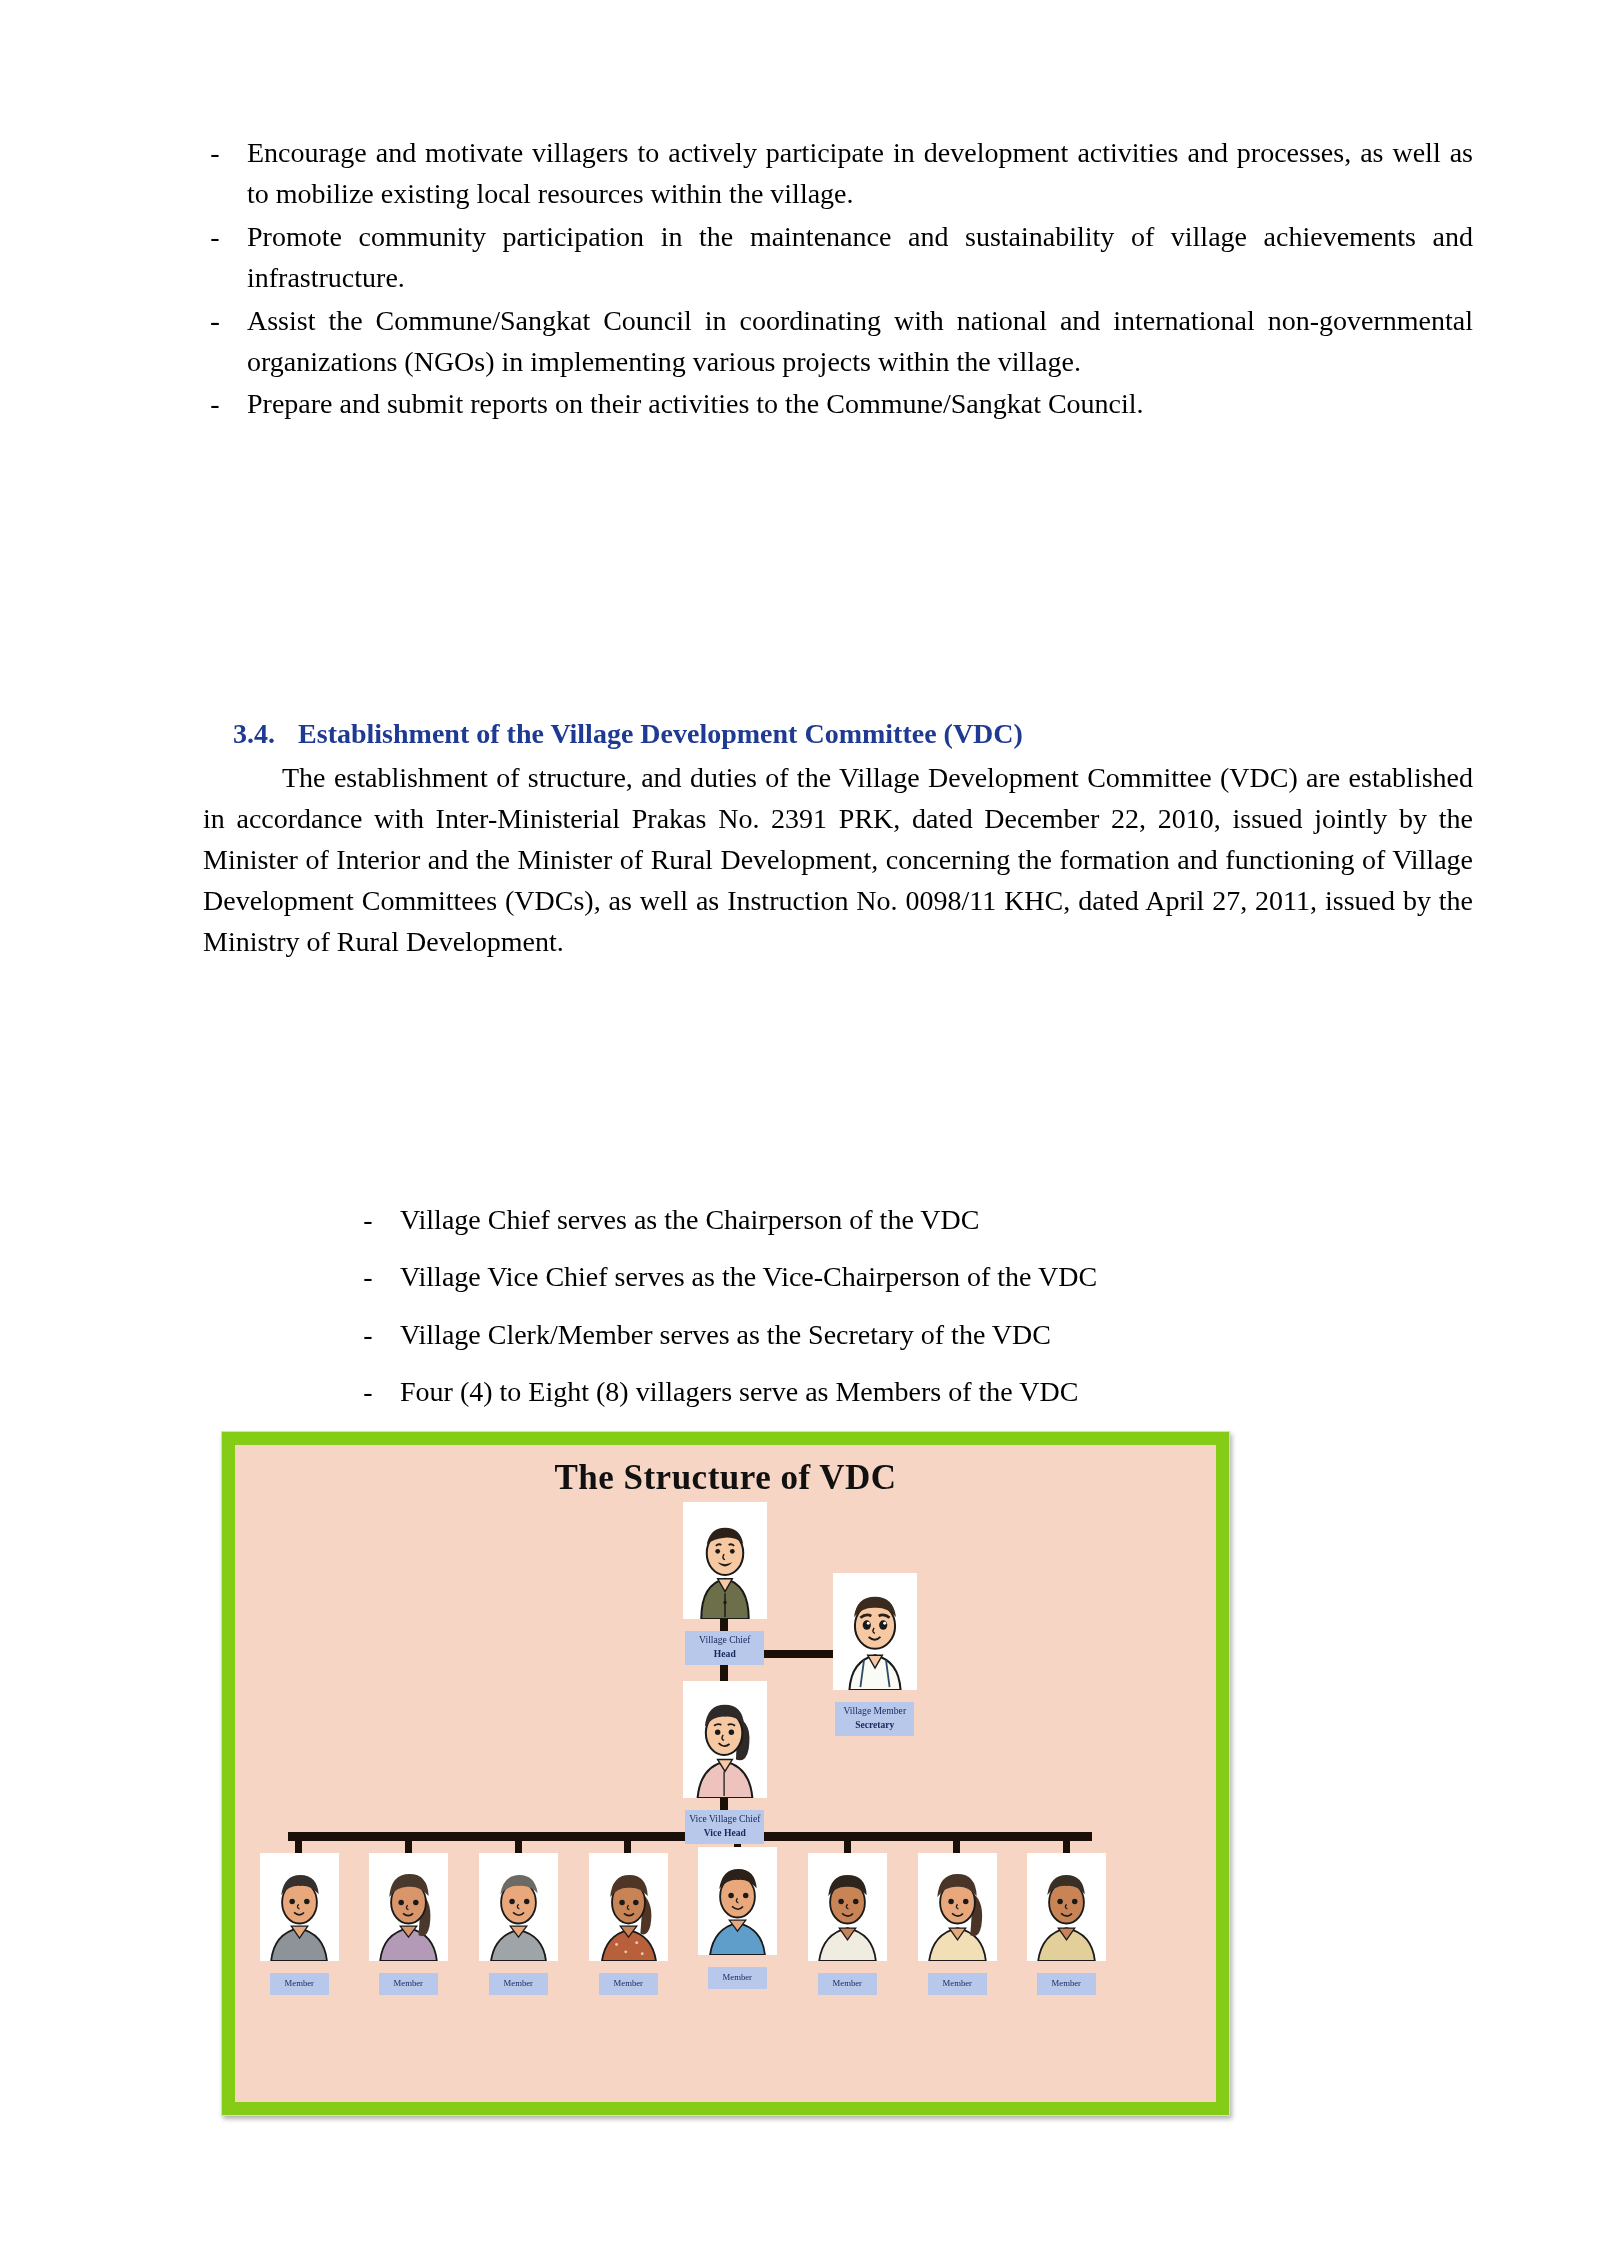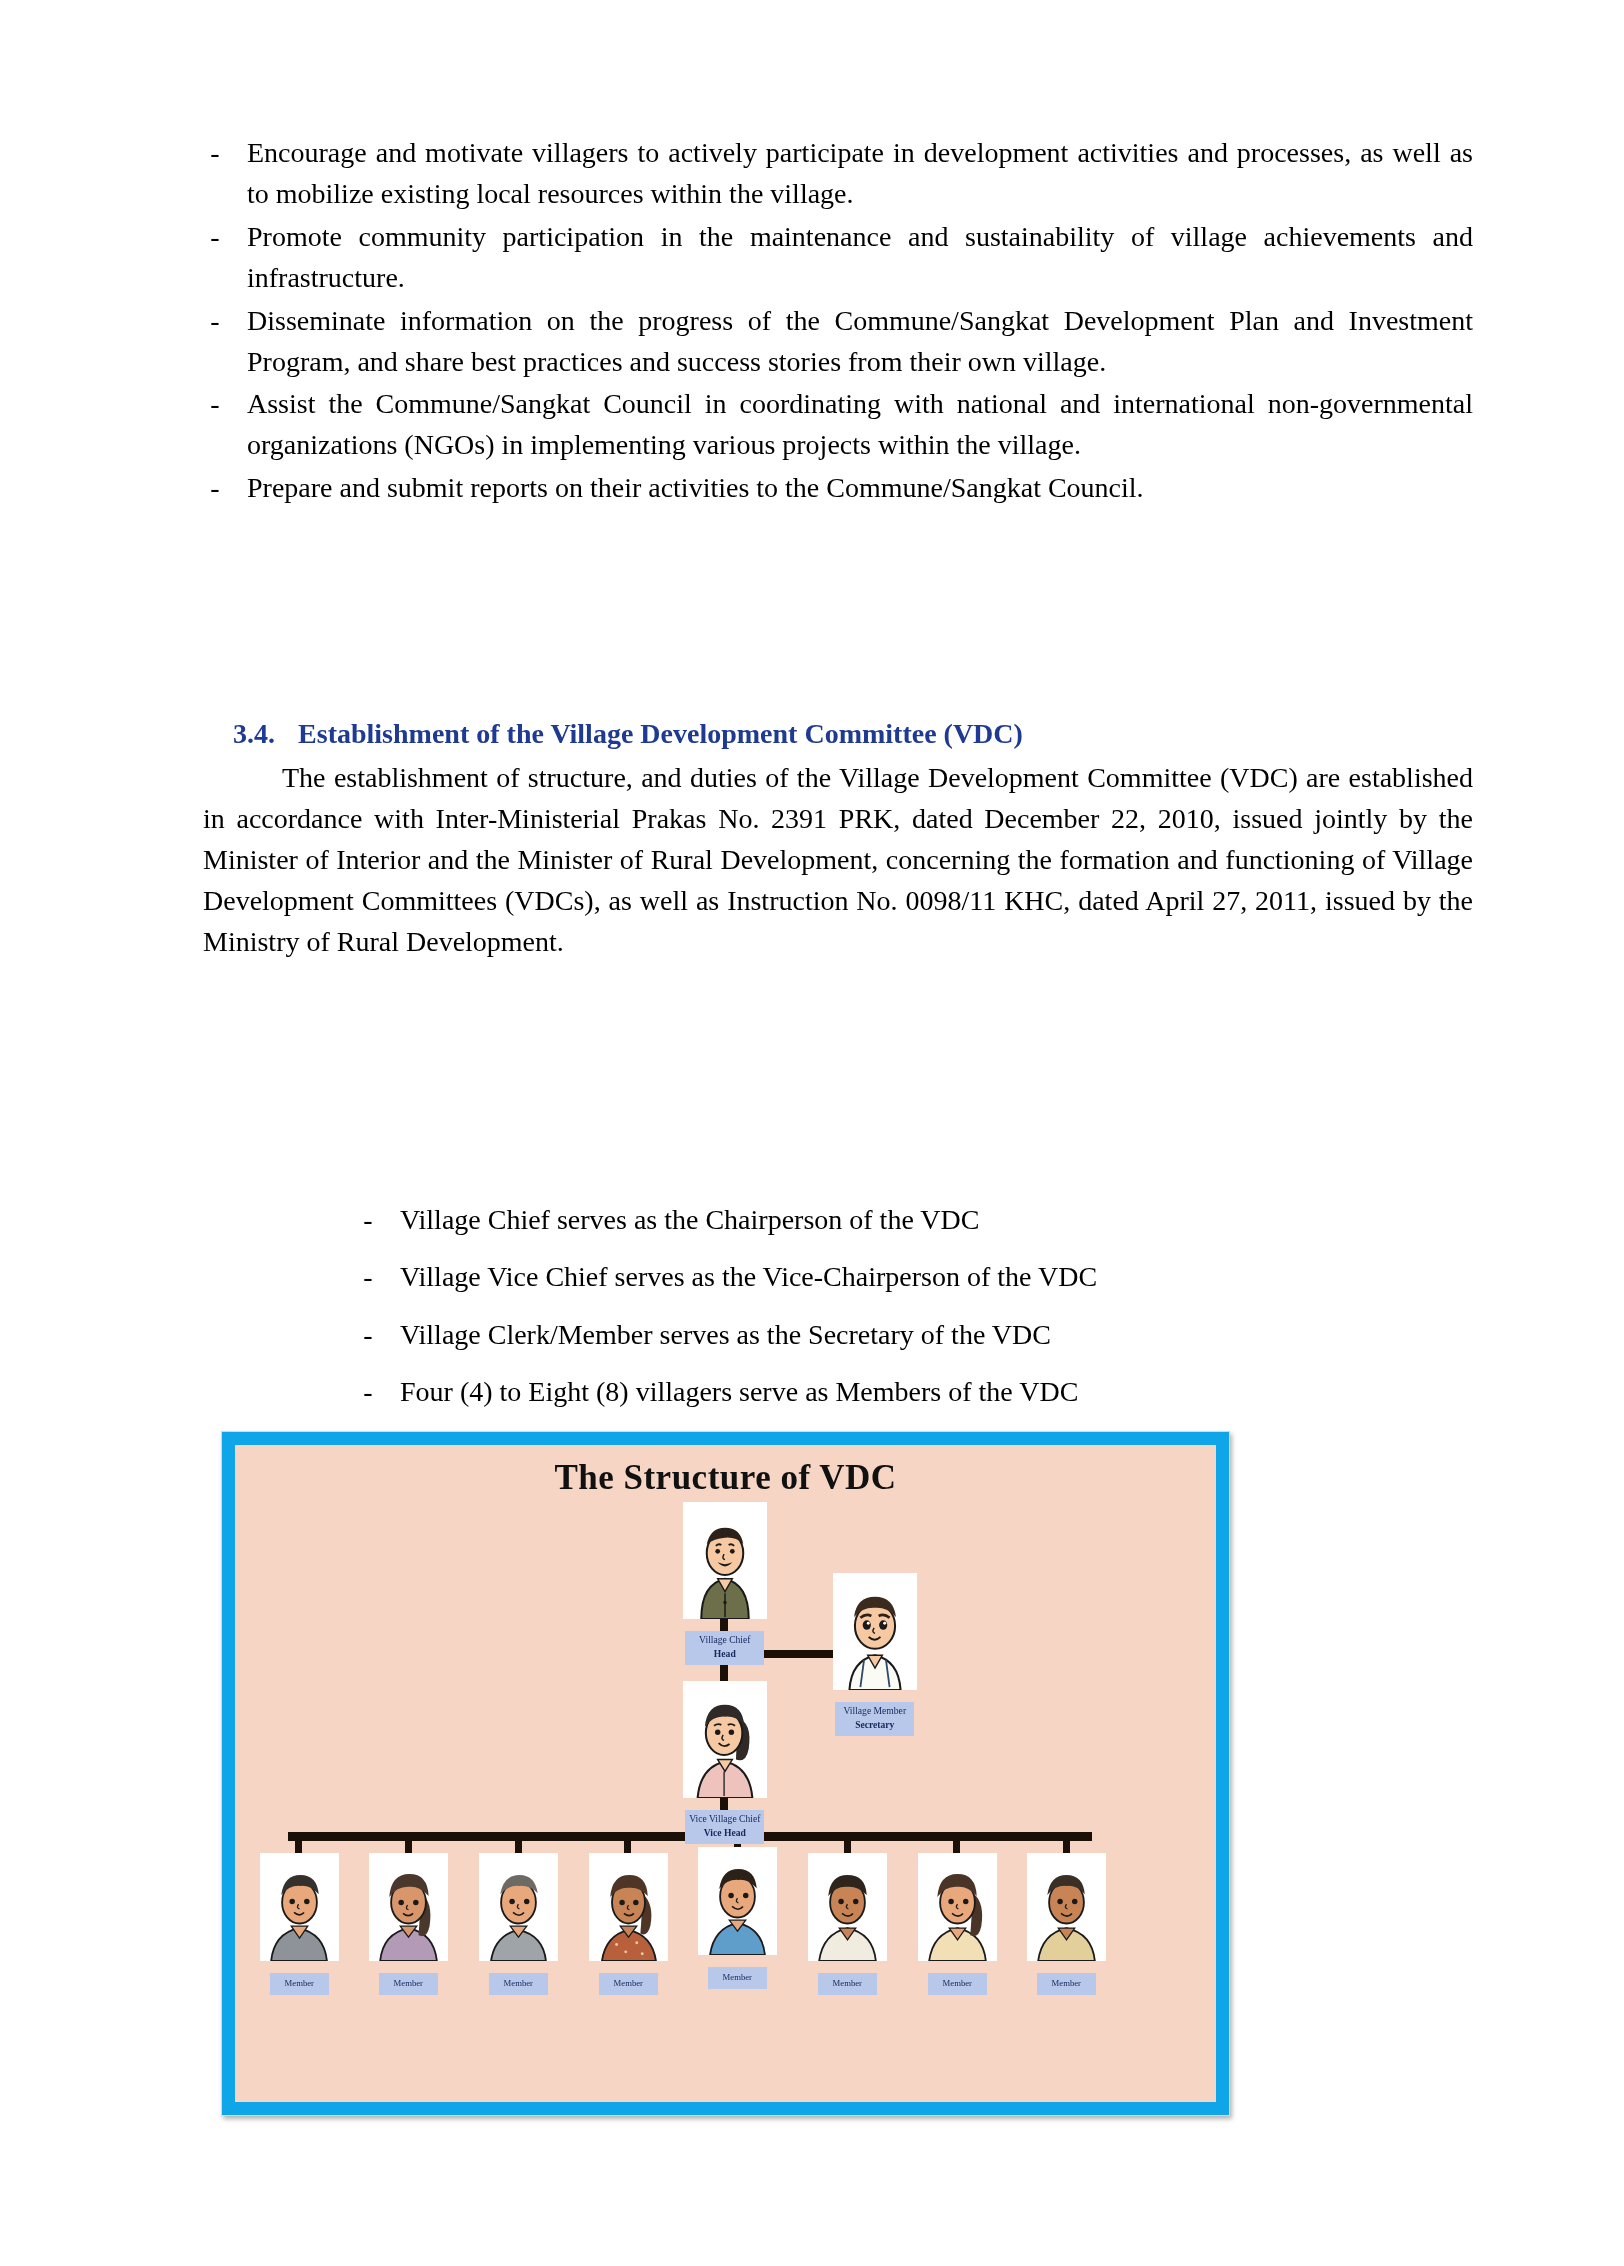--- a/index.html
+++ b/index.html
@@ -76,21 +76,21 @@
     margin: 0;
   }
 
   
   .figure-frame {
     position: absolute;
     left: 221px;
     top: 1431px;
     width: 1009px;
     height: 685px;
-    background: #0ea5e9;
+    background: #84cc16;
     border: 0.9px solid #d8d8d8;
     box-shadow: 1.8px 2.7px 4.6px rgba(0,0,0,0.30);
     box-sizing: border-box;
     padding: 12.8px;
   }
   .figure-inner {
     position: relative;
     width: 100%;
     height: 100%;
     background: #f6d5c4;
@@ -163,21 +163,21 @@
 </style>
 </head>
 <body>
 
 <div class="page">
 
   <div class="body-col" style="top:132px;">
     <ul class="dash-list">
       <li><span class="dash">-</span><span>Encourage and motivate villagers to actively participate in development activities and processes, as well as to mobilize existing local resources within the village.</span></li>
       <li><span class="dash">-</span><span>Promote community participation in the maintenance and sustainability of village achievements and infrastructure.</span></li>
-      <li><span class="dash">-</span><span>Disseminate information on the progress of the Commune/Sangkat Development Plan and Investment Program, and share best practices and success stories from their own village.</span></li>
+      <li><span class="dash">-</span></li>
       <li><span class="dash">-</span><span>Assist the Commune/Sangkat Council in coordinating with national and international non-governmental organizations (NGOs) in implementing various projects within the village.</span></li>
       <li><span class="dash">-</span><span>Prepare and submit reports on their activities to the Commune/Sangkat Council.</span></li>
     </ul>
   </div>
 
   <div style="position:absolute; left:233px; top:715px; width:1243px;">
     <div class="heading">
       <span>3.4.</span>
       <span style="display:inline-block;width:9.1px"></span>
       <span>Establishment of the Village Development Committee (VDC)</span>

